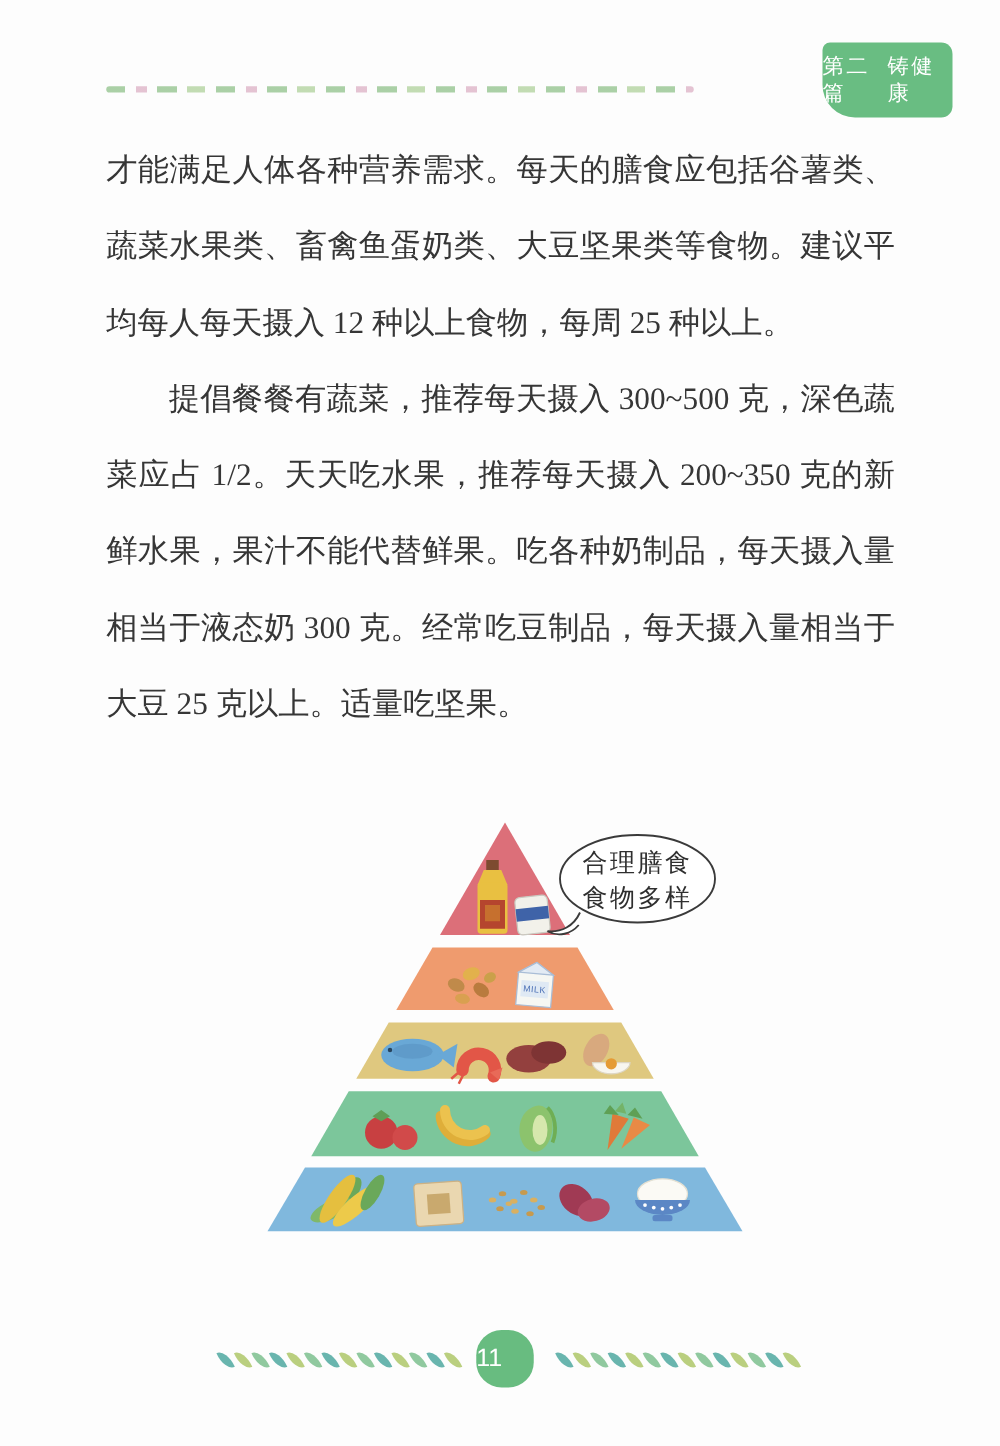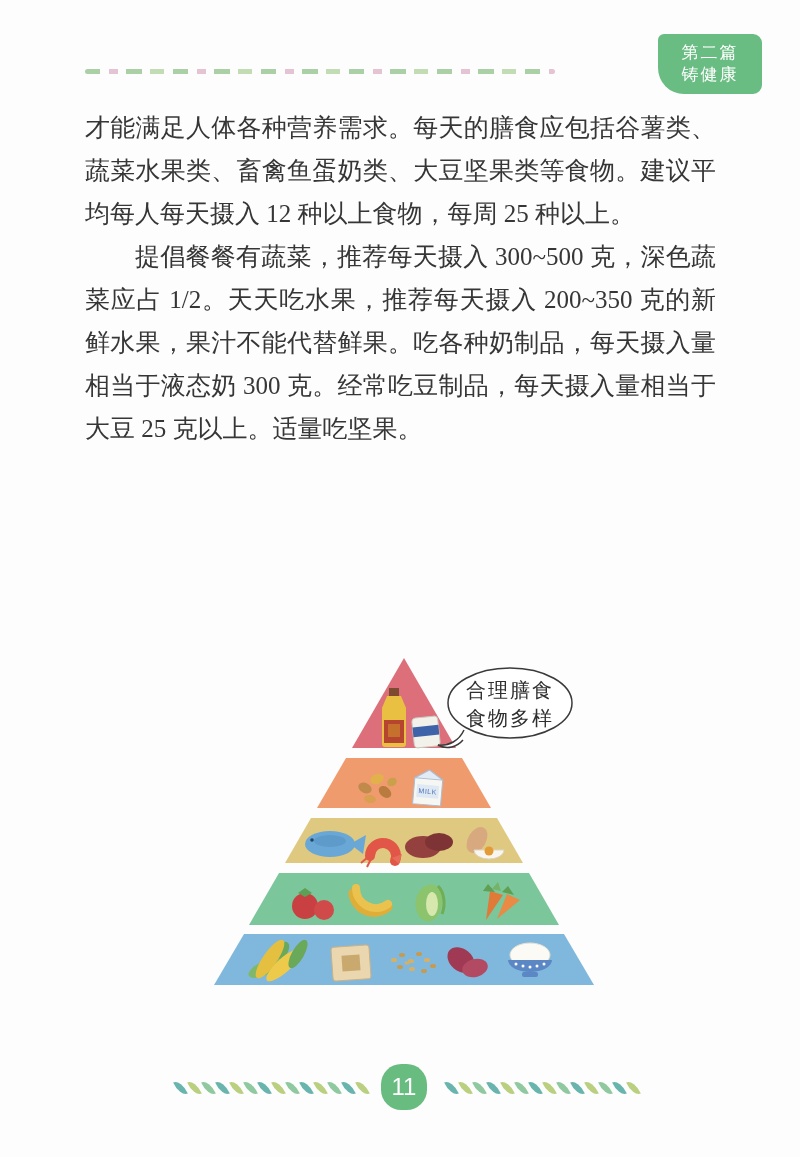--- a/index.html
+++ b/index.html
@@ -16,47 +16,47 @@
       #9cc897 41px 57px, rgba(0,0,0,0) 57px 65px,
       #b8d6a6 65px 79px, rgba(0,0,0,0) 79px 88px);
     opacity:.85;
   }
   
   .corner-badge {
     position:absolute; left:658px; top:34px; width:104px; height:60px;
     background:#69bd82; border-radius:6px 9px 9px 26px;
     color:#fff; font-family:"Liberation Sans","DejaVu Sans",sans-serif;
     font-size:17px; line-height:22px; letter-spacing:2px;
-    display:flex; flex-direction:column; align-items:center; justify-content:center;
+    display:flex; align-items:center; justify-content:center;
   }
   
   .body-text {
     position:absolute; left:85px; top:106px; width:631px;
-    font-size:25px; line-height:43px; color:#363636;
+    font-size:25px; line-height:61px; color:#363636;
     text-align:justify; text-justify:inter-character;
   }
   .body-text p { margin:0; text-indent:2em; }
   .body-text p.continued { text-indent:0; }
   
   .pyramid-wrap { position:absolute; left:180px; top:648px; width:440px; height:360px; }
   .pyramid-wrap svg { display:block; }
   
   .leaves { position:absolute; top:1080px; display:flex; gap:5px; height:20px; }
   .leaves.left  { left:176px; }
   .leaves.right { left:447px; }
   .leaf {
     width:9px; height:16px; display:inline-block;
     border-radius:0 100% 0 100%; transform:rotate(-24deg);
     opacity:.85;
   }
   .page-badge {
     position:absolute; left:381px; top:1064px; width:46px; height:46px;
     background:#68bc80; border-radius:44%;
-    color:#fff; font-family:"Liberation Sans","DejaVu Sans",sans-serif; font-size:24px;
-    display:flex; align-items:center; justify-content:center;
+    color:#fff; font-family:"Liberation Sans","DejaVu Sans",sans-serif; font-size:20px;
+    display:flex; align-items:center; justify-content:flex-start;
   }
   .bubble-text { font-size:20px; fill:#2f2f2f; letter-spacing:2px;
     font-family:"Liberation Serif","DejaVu Serif",serif; }
   .milk-text { font-size:7px; fill:#4a6fb5; letter-spacing:0.5px;
     font-family:"Liberation Sans","DejaVu Sans",sans-serif; }
 </style>
 </head>
 <body>
 
 <div class="page">

